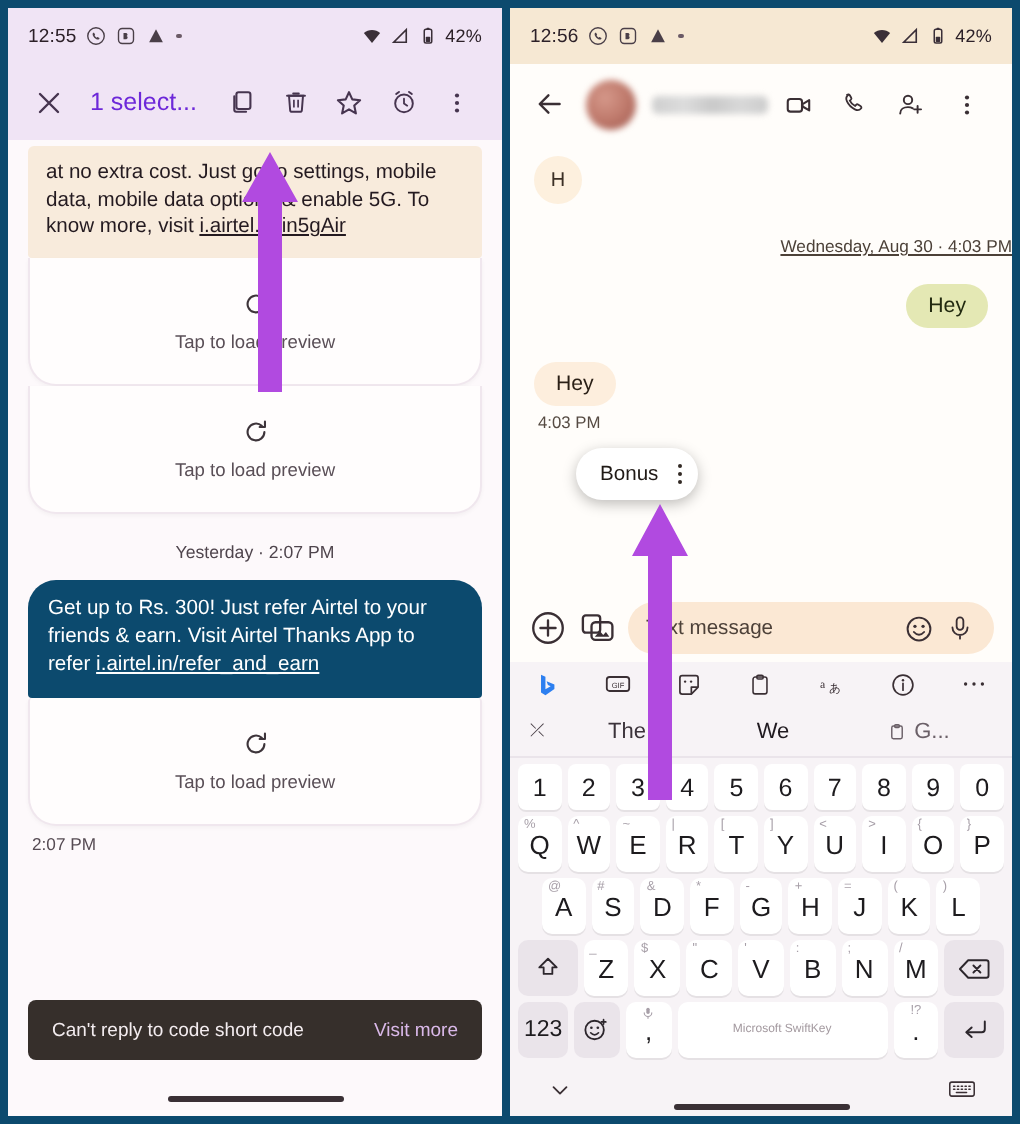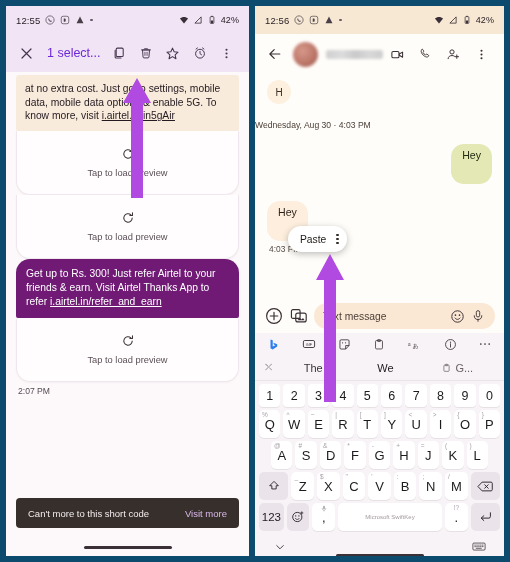--- a/index.html
+++ b/index.html
@@ -7,21 +7,21 @@
     width: 510px; height: 562px;
     background: #ffffff;
     font-family: "Liberation Sans", sans-serif;
     overflow: hidden;
   }
   .stage { position: relative; width: 510px; height: 562px; display: flex; gap: 0; }
 
   .phone {
     position: relative;
     width: 255px; height: 562px;
-    border: 6px solid #0c4a6e;
+    border: 4px solid #0c4a6e;
     overflow: hidden;
     background: #fffbfd;
   }
 
   
   .statusbar {
     height: 28px; display: flex; align-items: center;
     padding: 0 10px; font-size: 9.5px; color: #2c2028;
     letter-spacing: .1px;
   }
@@ -53,21 +53,21 @@
   .bubble-in {
     background: #fdeedd; border-radius: 4px 14px 2px 2px;
     padding: 7px 9px 8px 9px; font-size: 10.3px; line-height: 13.5px;
     color: #241a20; margin-top: 3px;
     border-top-left-radius: 3px; border-top-right-radius: 3px;
   }
   .bubble-sel {
     background: #f8ebdc;
   }
   .bubble-purple {
-    background: #701a75; color: #fff;
+    background: #0c4a6e; color: #fff;
     border-radius: 14px 14px 2px 2px;
     padding: 8px 10px 9px 10px; font-size: 10.3px; line-height: 14px;
   }
   .lnk { text-decoration: underline; }
 
   .preview-card {
     background: #fffdfd; border: 1px solid #f0e7ee;
     border-bottom-left-radius: 14px; border-bottom-right-radius: 14px;
     border-top: none;
     height: 64px; display: flex; flex-direction: column;
@@ -114,27 +114,27 @@
   .conv-actions { margin-left: auto; display: flex; align-items: center; }
   .conv-actions .act { width: 28px; height: 26px; display: flex; align-items: center; justify-content: center; }
 
   .letter-avatar {
     width: 24px; height: 24px; border-radius: 50%; background: #fdf0de;
     display: flex; align-items: center; justify-content: center;
     font-size: 10px; color: #3b2f25; margin: 6px 0 0 12px;
   }
 
   .chat-area { position: relative; height: 195px; }
-  .chat-daystamp { text-align: left; font-size: 8.6px; color: #4c4138; padding: 16px 0 0 0; }
+  .chat-daystamp { text-align: right; font-size: 8.6px; color: #4c4138; padding: 16px 0 0 0; text-decoration: underline; }
 
   .row { display: flex; padding: 0 12px; }
   .row.out { justify-content: flex-end; margin-top: 14px; }
   .row.in { justify-content: flex-start; margin-top: 17px; }
   .msg {
-    font-size: 10.6px; padding: 5px 11px 22px 11px; border-radius: 13px;
+    font-size: 10.6px; padding: 5px 11px 4px 11px; border-radius: 13px;
     line-height: 13px;
   }
   .msg.out { background: #e4e8b4; color: #222a10; }
   .msg.in { background: #fdeedd; color: #2a1f16; }
   .msg-time { font-size: 8.4px; color: #564b43; padding: 3px 0 0 14px; }
 
   .chip-row { display: flex; justify-content: flex-end; padding: 0 12px; margin-top: 11px; }
   .chip {
     display: flex; align-items: center; gap: 7px;
     border: 1px solid #d9cfc6; border-radius: 16px;
@@ -336,39 +336,40 @@
               <svg width="14" height="14" viewBox="0 0 20 20">
                 <path d="M16 10a6 6 0 1 1-1.9-4.4" fill="none" stroke="#3d343a" stroke-width="1.5" stroke-linecap="round"></path>
                 <path d="M16.4 2.6v3.8h-3.8" fill="none" stroke="#3d343a" stroke-width="1.5" stroke-linecap="round" stroke-linejoin="round"></path>
               </svg>
             </span>
           <span class="prev-label">Tap to load preview</span>
         </div>
       </div>
 
       <div>
+        <div class="daystamp">Yesterday · 2:07 PM</div>
         <div class="bubble-purple">
           <span>Get up to Rs. 300! Just refer Airtel to your friends &amp; earn. Visit Airtel Thanks App to refer </span><span class="lnk">i.airtel.in/refer_and_earn</span>
         </div>
         <div class="preview-card attach-top">
           <span class="refresh ic">
               <svg width="14" height="14" viewBox="0 0 20 20">
                 <path d="M16 10a6 6 0 1 1-1.9-4.4" fill="none" stroke="#3d343a" stroke-width="1.5" stroke-linecap="round"></path>
                 <path d="M16.4 2.6v3.8h-3.8" fill="none" stroke="#3d343a" stroke-width="1.5" stroke-linecap="round" stroke-linejoin="round"></path>
               </svg>
             </span>
           <span class="prev-label">Tap to load preview</span>
         </div>
         <div class="timestamp-left">2:07 PM</div>
       </div>
 
     </div>
 
     <div class="snackbar">
-      <span class="snack-text">Can't more to this short code</span>
+      <span class="snack-text">Can't reply to code short code</span>
       <span class="snack-action">Visit more</span>
     </div>
 
     <div class="homebar">
         <i></i>
       </div>
 
     <svg class="arrow" style="left:108px; top:64px;" width="46" height="128" viewBox="0 0 46 128">
       <path d="M23 8 L37 33 L29 33 L29 128 L17 128 L17 33 L9 33 Z" fill="#b14ae0"></path>
     </svg>
@@ -476,21 +477,21 @@
         <div class="msg out">Hey</div>
       </div>
 
       <div class="row in">
         <div class="msg in">Hey</div>
       </div>
       <div class="msg-time">4:03 PM</div>
 
 
       <div class="paste-popup">
-        <span class="paste-label">Paste</span>
+        <span class="paste-label">Bonus</span>
         <span class="paste-kebab">
             <i></i>
             <i></i>
             <i></i>
           </span>
       </div>
     </div>
 
     <div class="compose">
       <div class="rnd">

